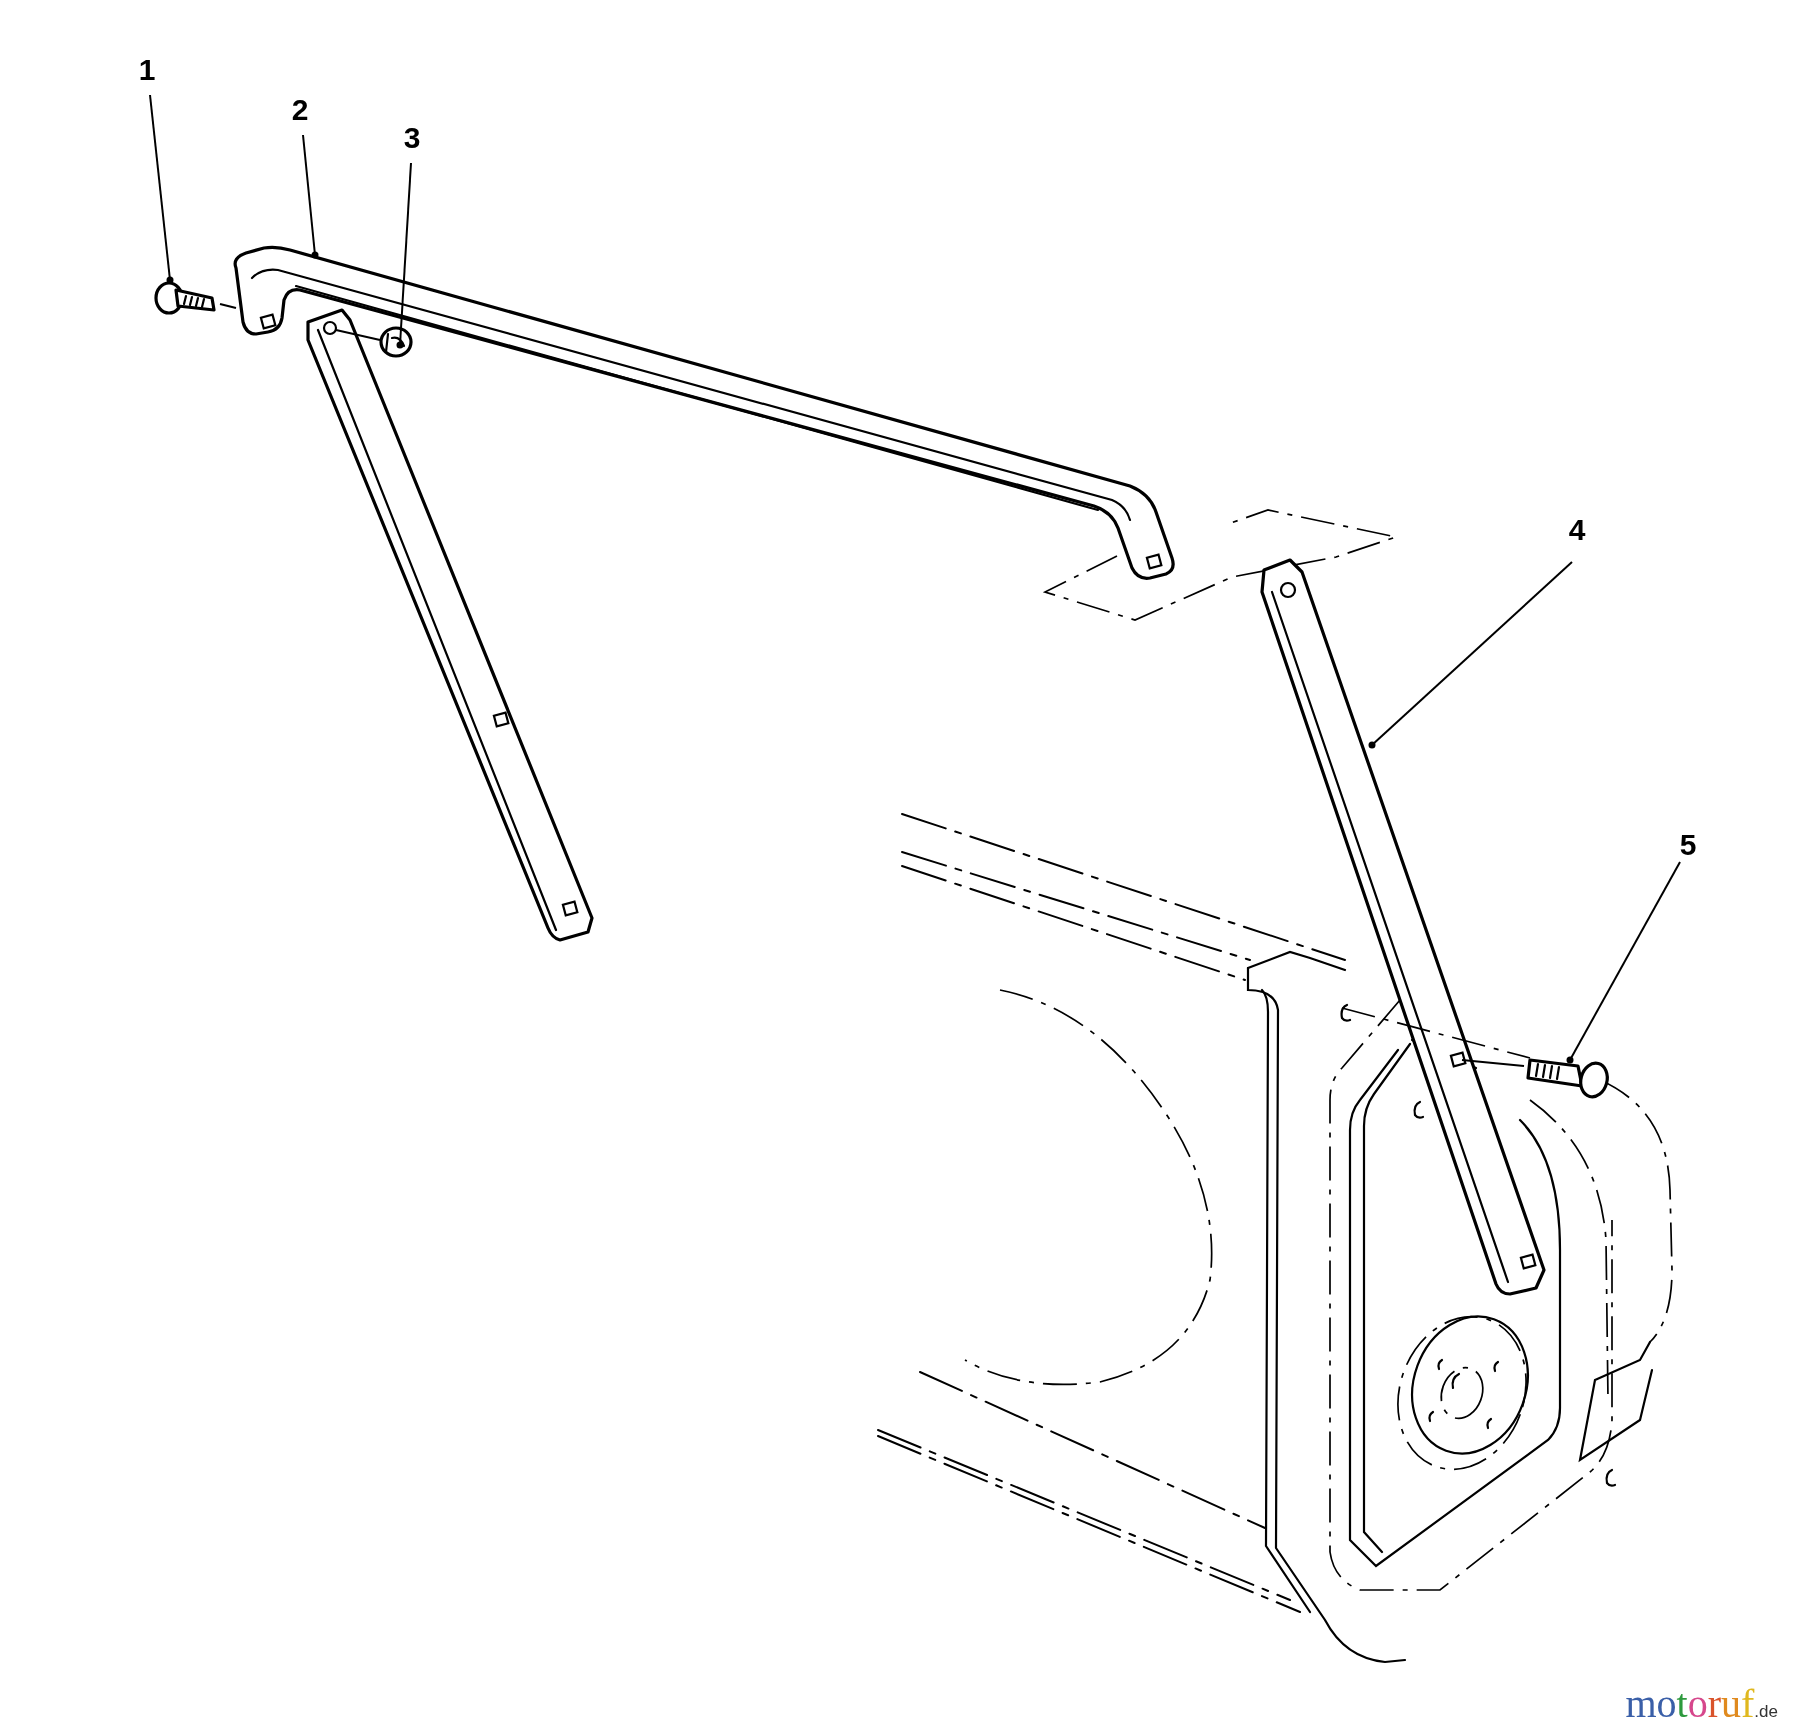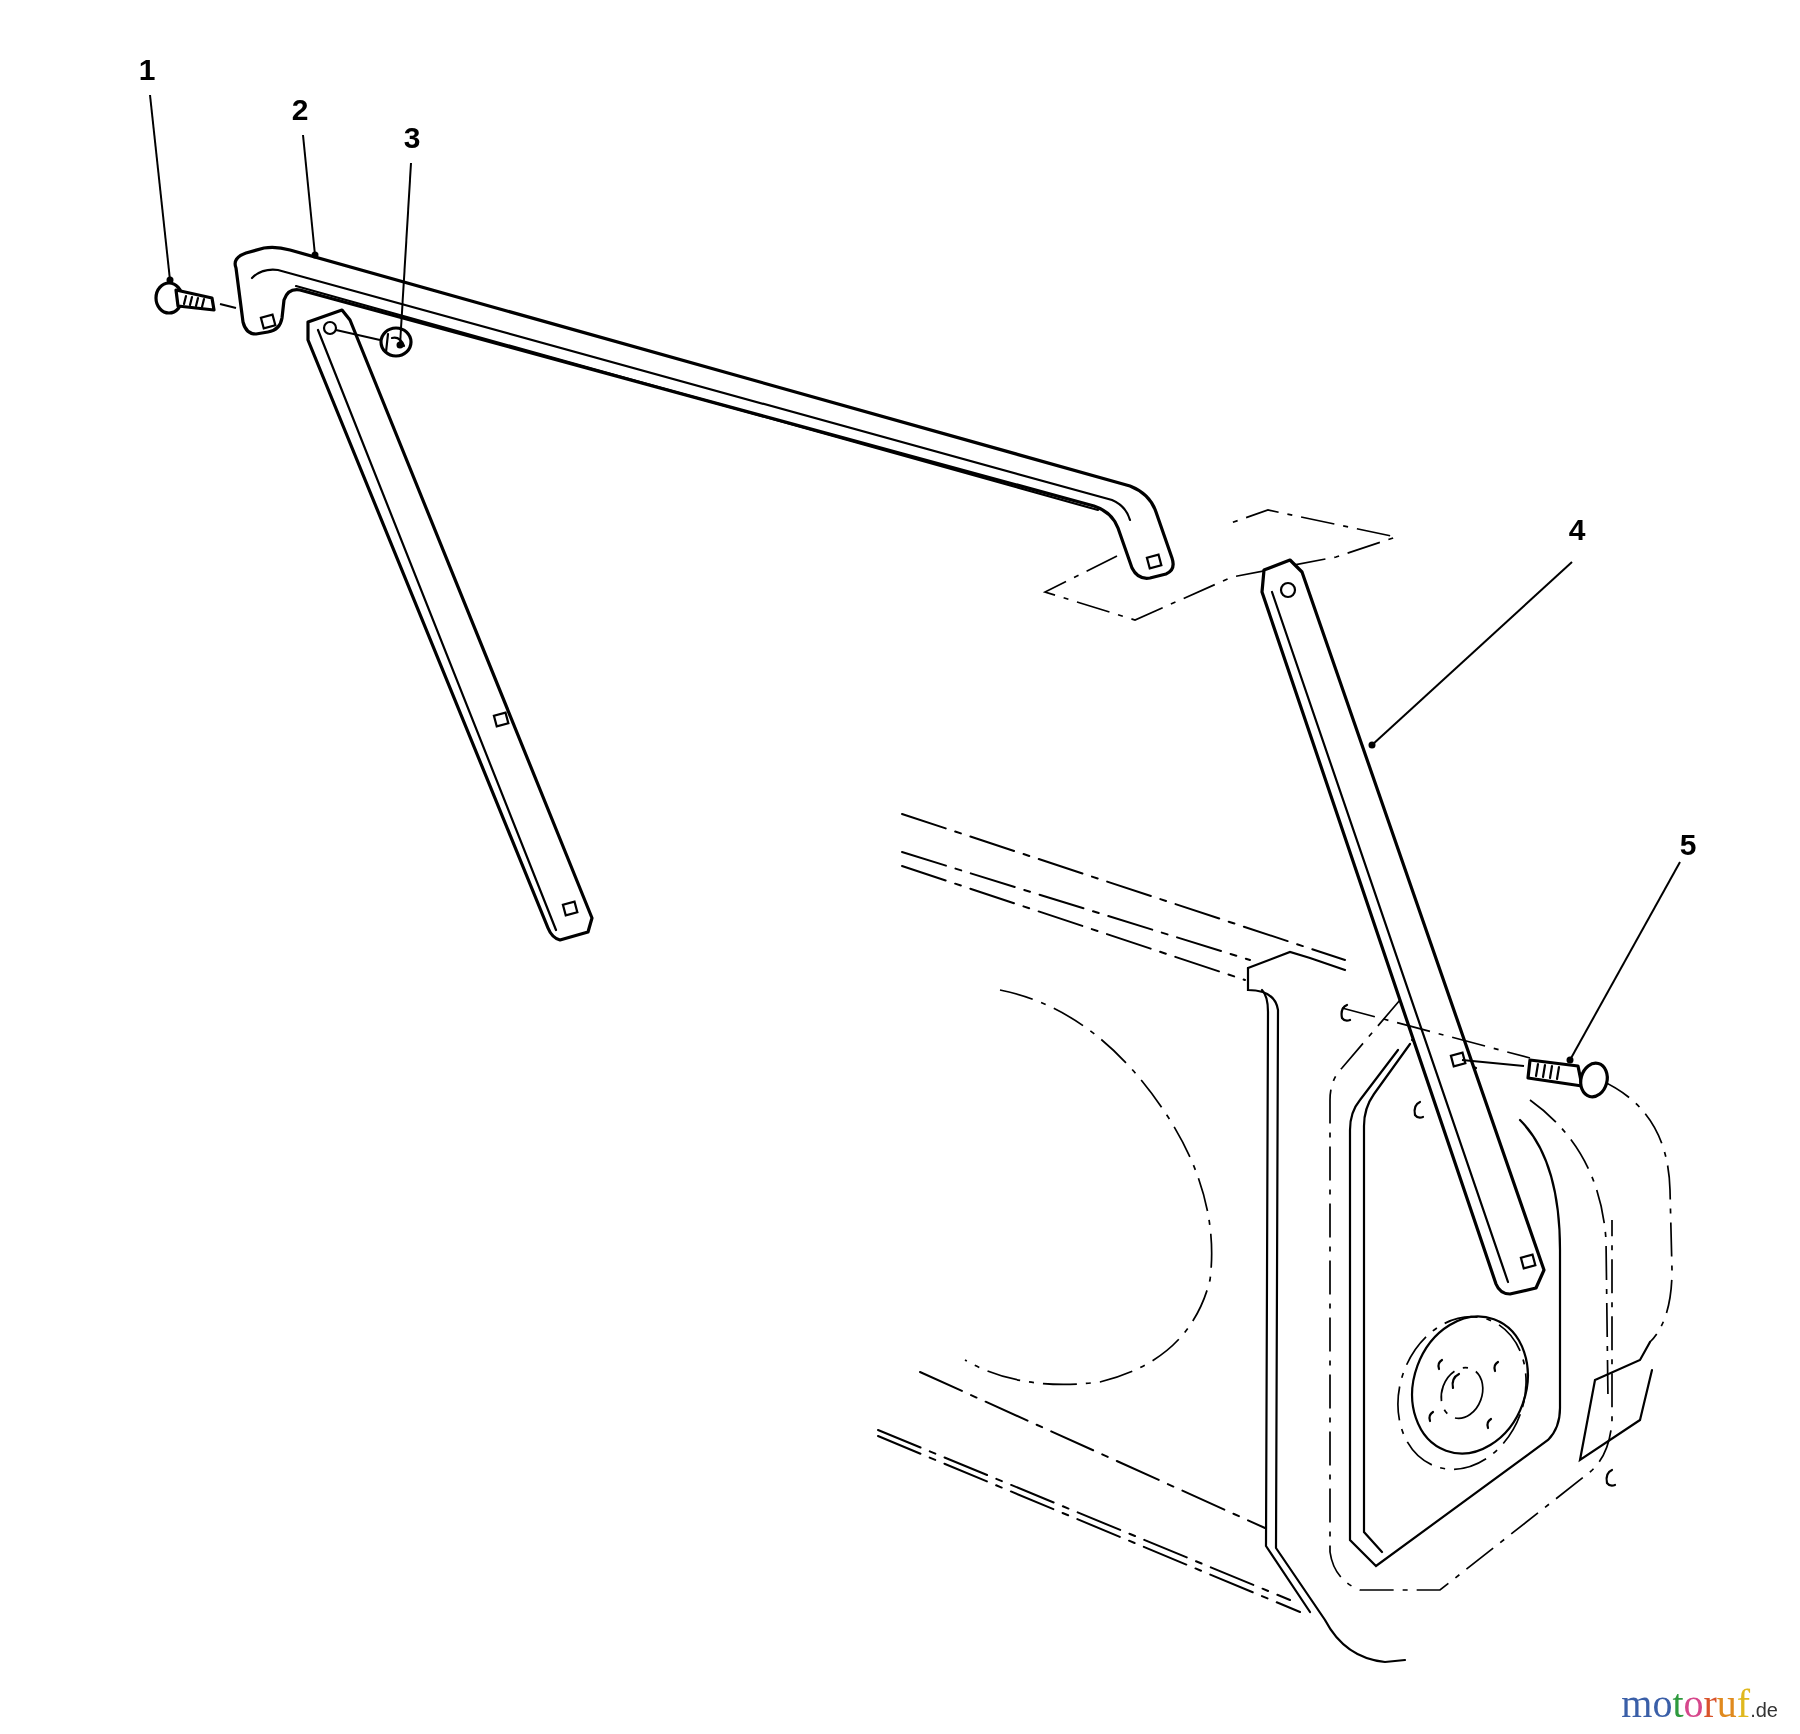--- a/index.html
+++ b/index.html
@@ -9,21 +9,21 @@
   .part { fill: #ffffff; stroke: #000; stroke-width: 3.2; stroke-linejoin: round; stroke-linecap: round; }
   .inner { fill: none; stroke: #000; stroke-width: 2.2; stroke-linecap: round; }
   .phantom { fill: none; stroke: #000; stroke-width: 2; stroke-dasharray: 46 10 6 10; stroke-linecap: round; }
   .phantom-thin { fill: none; stroke: #000; stroke-width: 1.7; stroke-dasharray: 34 9 5 9; }
   .leader { fill: none; stroke: #000; stroke-width: 2; }
   .leader-dot { fill: #000; }
   .hole { fill: #fff; stroke: #000; stroke-width: 2.2; }
   .callout { font-family: "Liberation Sans", sans-serif; font-weight: 700; font-size: 30px; fill: #000; }
   .watermark { position: absolute; right: 22px; bottom: 10px; font-family: "Liberation Serif", serif;
                font-size: 40px; letter-spacing: 0px; line-height: 1; }
-  .watermark .de { font-family: "Liberation Sans", sans-serif; font-size: 20px; color: #333; }
+  .watermark .de { font-family: "Liberation Sans", sans-serif; font-size: 17px; color: #333; }
 </style>
 </head>
 <body>
 
 <svg id="diagram" viewBox="0 0 1800 1734" xmlns="http://www.w3.org/2000/svg">
 
   <g>
 
     <path class="phantom" d="M902 814 L1345 960"></path>
     <path class="phantom" d="M902 852 L1250 960"></path>

